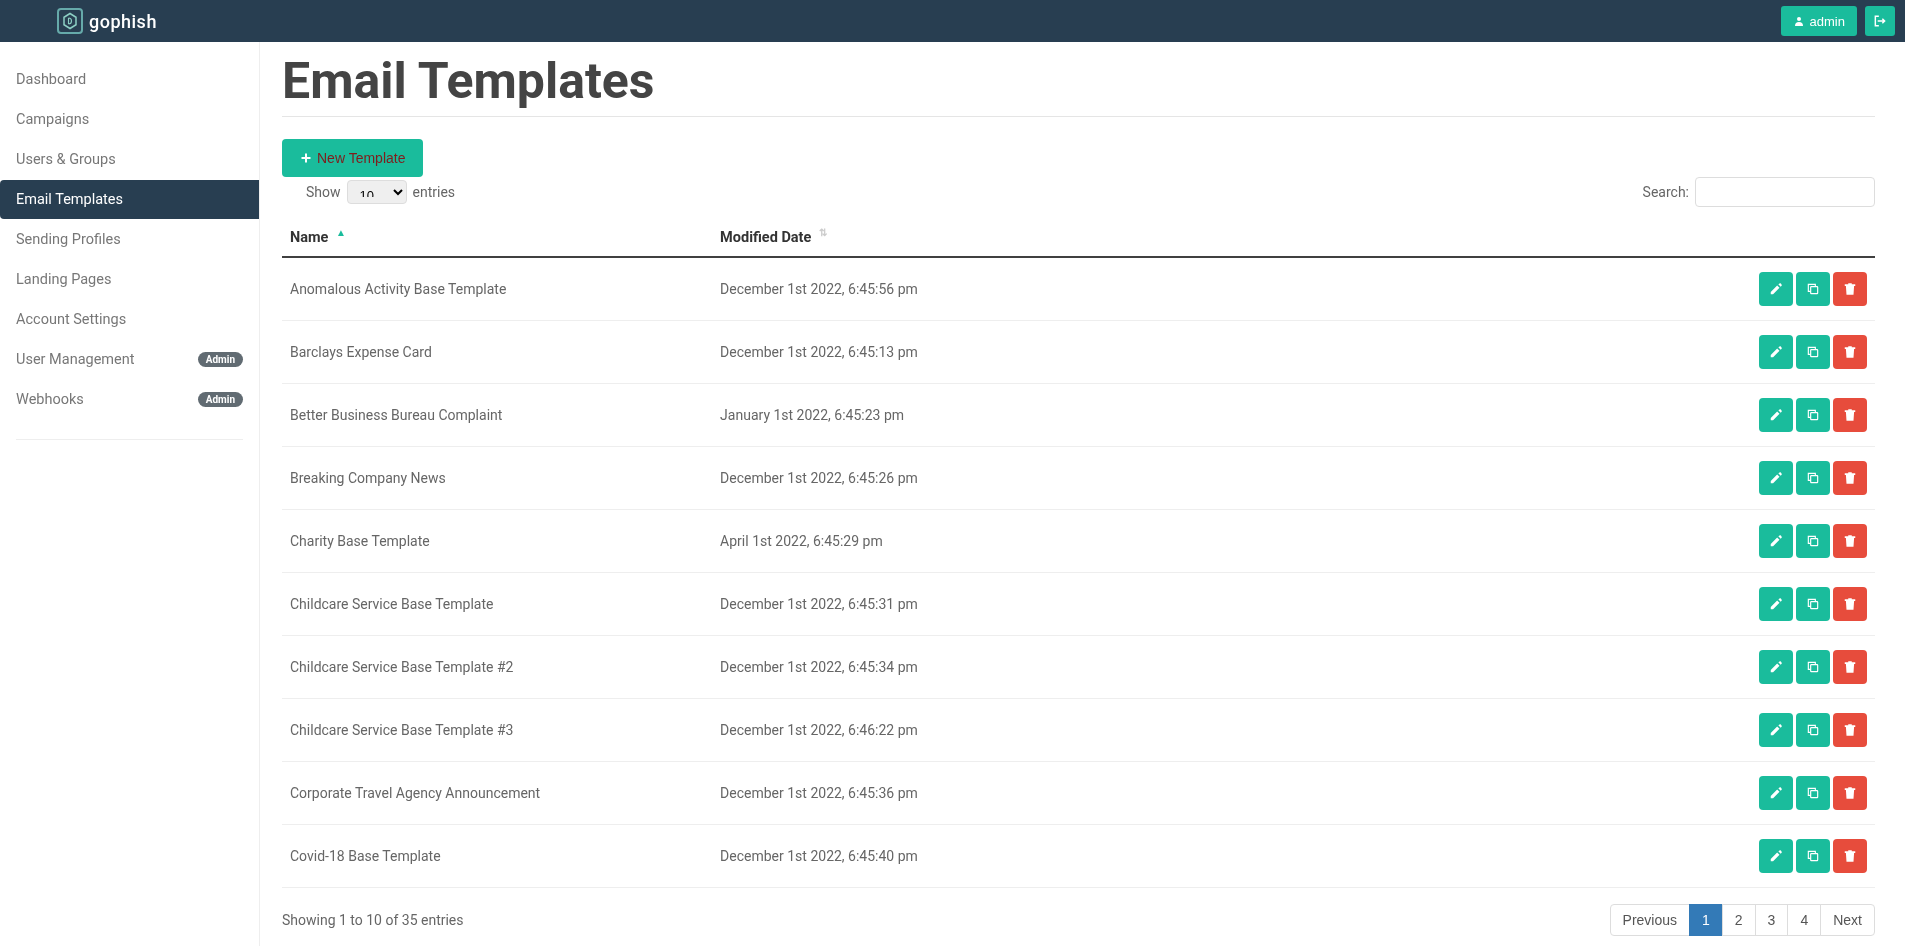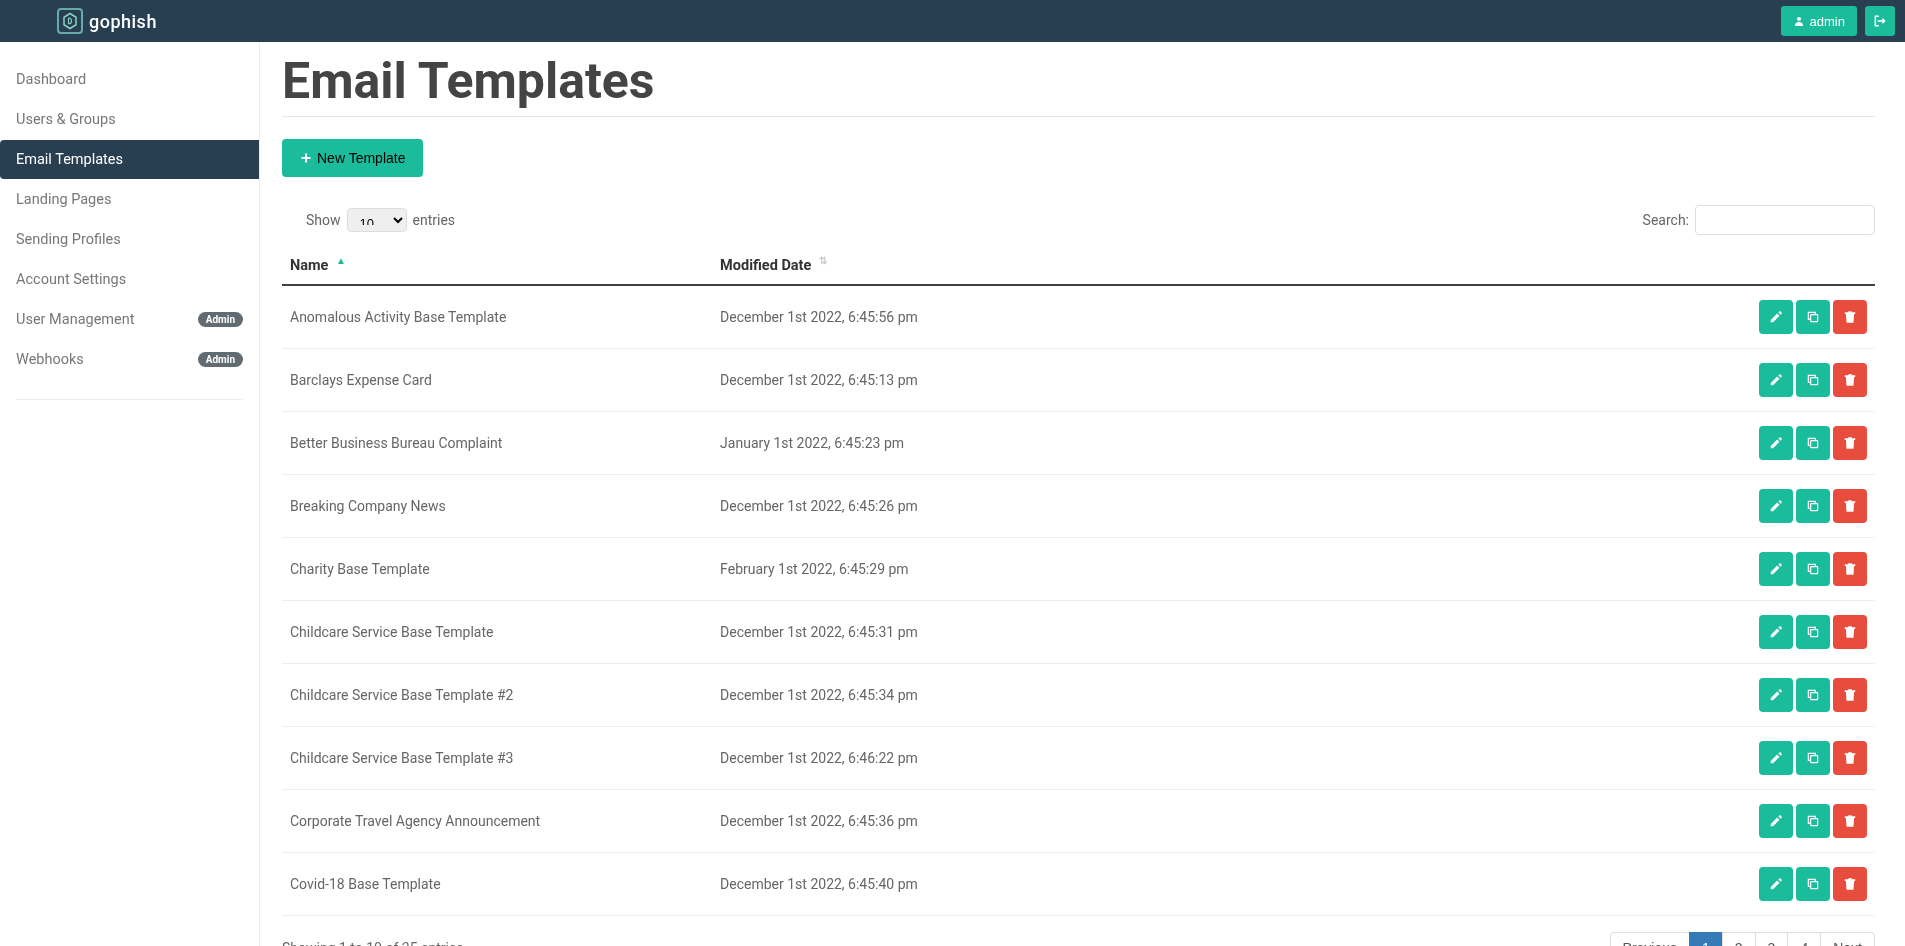--- a/index.html
+++ b/index.html
@@ -18,21 +18,21 @@
     .sidebar ul { list-style: none; padding-top: 18px; }
     .sidebar li { padding: 11px 16px; font-size: 14.5px; color: #777; cursor: pointer; display: flex; align-items: center; justify-content: space-between; border-radius: 4px 0 0 4px; margin-bottom: 1px; }
     .sidebar li.active { background: #283e51; color: #fff; }
     .sidebar .divider { height: 1px; background: #eee; margin: 20px 16px; }
     .badge-admin { background: #616b72; color: #fff; font-size: 10px; padding: 2px 8px; border-radius: 10px; font-weight: bold; }
     
     .main { flex: 1; padding: 0 30px 30px 22px; }
     .page-title { font-size: 50px; font-weight: 700; color: #444; margin: 10px 0 6px 0; }
     .hr { border: none; border-top: 1px solid #e5e5e5; margin-bottom: 22px; }
     
-    .new-btn { background: #1abc9c; color: #000000; border: none; padding: 11px 18px; font-size: 14px; border-radius: 4px; cursor: pointer; display: inline-flex; align-items: center; gap: 5px; margin-bottom: 28px; }
+    .new-btn { background: #1abc9c; color: #7f1d1d; border: none; padding: 11px 18px; font-size: 14px; border-radius: 4px; cursor: pointer; display: inline-flex; align-items: center; gap: 5px; }
     
     .table-controls { display: flex; justify-content: space-between; align-items: center; font-size: 14px; color: #666; margin-bottom: 10px; }
     .show-entries { display: flex; align-items: center; gap: 6px; margin-left: 24px; }
     .show-entries select, .show-entries .sel { width: 60px; padding: 6px 8px; border: 1px solid #ddd; border-radius: 4px; font-size: 13px; height: 24px; }
     .search-box { display: flex; align-items: center; gap: 6px; }
     .search-box input { width: 180px; padding: 6px 8px; border: 1px solid #ddd; border-radius: 4px; font-size: 13px; height: 30px; }
     
     table { width: 100%; border-collapse: collapse; }
     thead th { text-align: left; font-weight: 700; color: #333; padding: 10px 8px; border-bottom: 2px solid #404040; font-size: 14.5px; position: relative; }
     .sort-icon { font-size: 10px; color: #1abc9c; margin-left: 4px; vertical-align: super; }
@@ -87,30 +87,33 @@
   </div>
 </div>
 
 <div class="layout">
   <nav class="sidebar">
     <ul id="nav-primary">
         <li>
           <span>Dashboard</span>
         </li>
         <li>
+          <span>Campaigns</span>
+        </li>
+        <li>
           <span>Users &amp; Groups</span>
         </li>
         <li class="active">
           <span>Email Templates</span>
         </li>
         <li>
+          <span>Sending Profiles</span>
+        </li>
+        <li>
           <span>Landing Pages</span>
-        </li>
-        <li>
-          <span>Sending Profiles</span>
         </li>
         <li>
           <span>Account Settings</span>
         </li>
         <li>
           <span>User Management</span>
           <span class="badge-admin">Admin</span>
         </li>
         <li>
           <span>Webhooks</span>
@@ -253,21 +256,21 @@
               </button><button class="action-btn btn-delete">
                 <span>
                   <svg width="14" height="14" viewBox="0 0 24 24" fill="#fff">
                     <path d="M5 7 L19 7 L18 22 L6 22 Z M3 4 L21 4 L21 7 L3 7 Z M9 2 L15 2 L15 4 L9 4 Z"></path>
                   </svg>
                 </span>
               </button></td>
           </tr>
           <tr>
             <td>Charity Base Template</td>
-            <td>February 1st 2022, 6:45:29 pm</td>
+            <td>April 1st 2022, 6:45:29 pm</td>
             <td><button class="action-btn btn-edit">
                 <span>
                   <svg width="14" height="14" viewBox="0 0 24 24" fill="#fff">
                     <path d="M3 17 L3 21 L7 21 L18 10 L14 6 Z M20 8 L22 6 Q22 4 20 2 Q18 2 16 4 L18 6 Z"></path>
                   </svg>
                 </span>
               </button><button class="action-btn btn-copy">
                 <span>
                   <svg width="14" height="14" viewBox="0 0 24 24" fill="none" stroke="#fff" stroke-width="2">
                     <rect x="8" y="8" width="12" height="12" rx="1"></rect>

